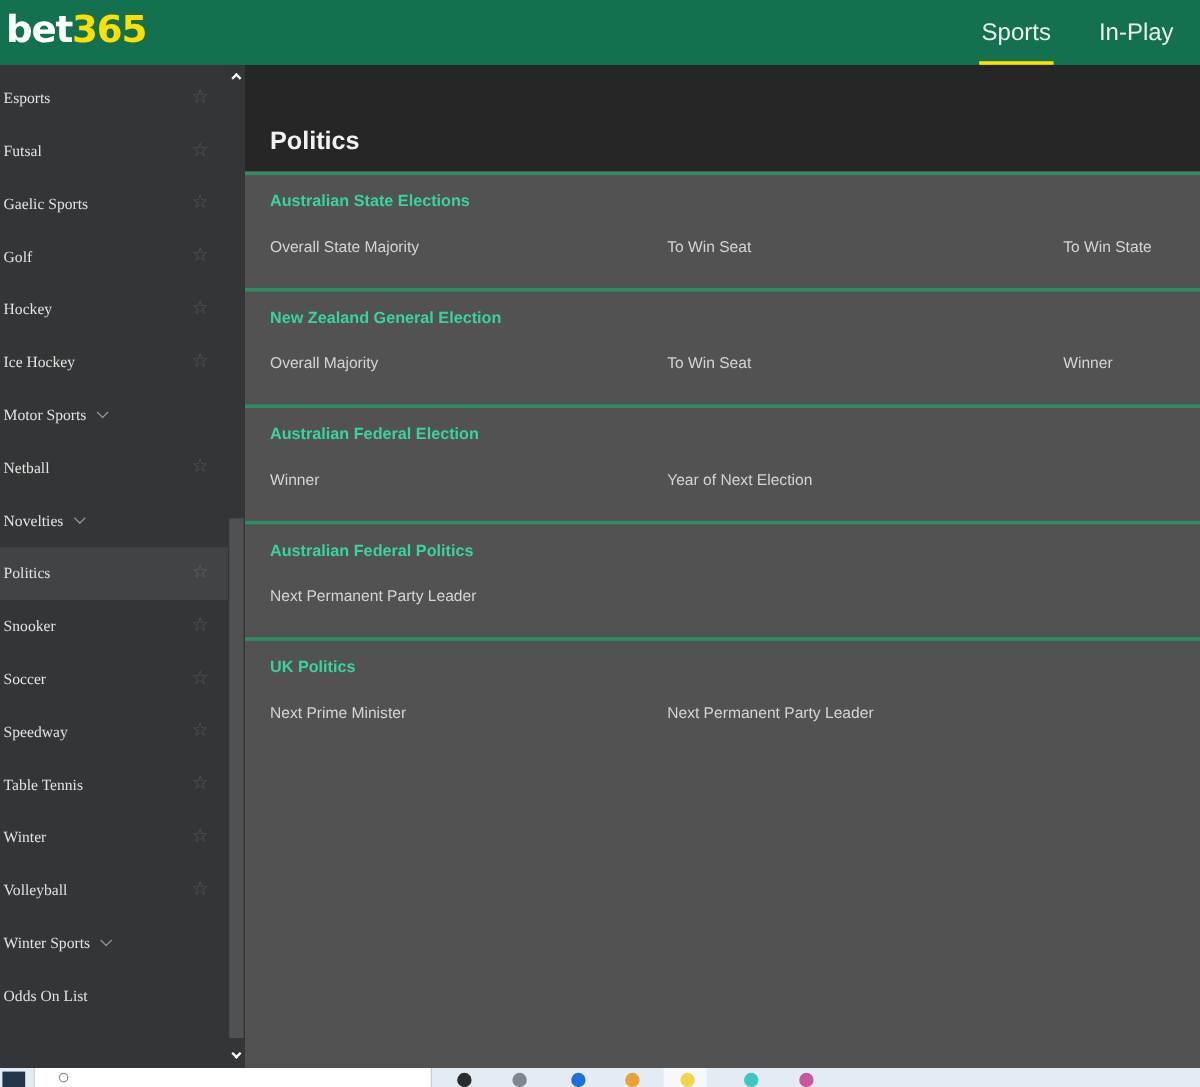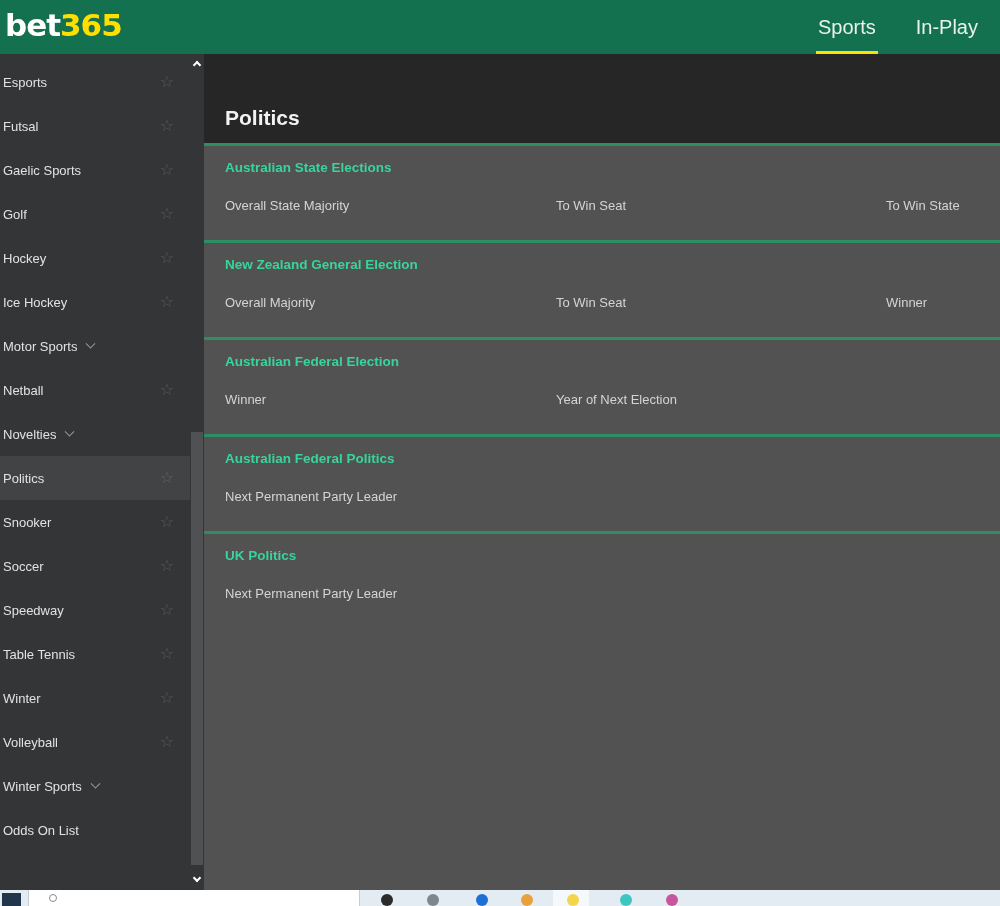--- a/index.html
+++ b/index.html
@@ -16,21 +16,21 @@
   .logo .y { color:var(--accent-yellow,#ffdf00); }
   .topnav { position:absolute; right:22px; top:0; height:54px; display:flex; gap:40px; }
   .topnav .nav-item { position:relative; height:54px; display:flex; align-items:center;
                       color:#e9f2ee; font-size:20px; cursor:pointer; }
   .topnav .nav-item.active::after { content:""; position:absolute; left:-2px; right:-2px;
                       bottom:0; height:3px; background:var(--accent-yellow,#ffdf00); }
 
   
   .sidebar { position:absolute; left:0; top:54px; width:204px; height:836px;
              background:#343536; z-index:2; }
-  .side-list { position:absolute; left:0; top:6px; width:190px; }
+  .side-list { position:absolute; left:0; top:6px; width:190px;font-family:Liberation Serif, serif; }
   .side-item { position:relative; height:44px; display:flex; align-items:center;
                padding-left:3px; color:#e2e2e2; font-size:13px; cursor:pointer; }
   .side-item.selected { background:#424344; }
   .side-item .star { position:absolute; right:16px; top:50%; transform:translateY(-52%);
                      font-size:16px; color:#595959; line-height:1; }
   .side-item.selected .star { color:#636363; }
   .side-item .chev { display:inline-block; width:7px; height:7px; margin-left:10px;
                      border-right:1.5px solid #9b9b9b; border-bottom:1.5px solid #9b9b9b;
                      transform:rotate(45deg) translate(-2px,-2px); }
 
@@ -209,20 +209,21 @@
         </div>
         <div class="section">
           <div class="sec-heading">Australian Federal Politics</div>
           <div class="markets">
             <span class="market-link">Next Permanent Party Leader</span>
           </div>
         </div>
         <div class="section">
           <div class="sec-heading">UK Politics</div>
           <div class="markets">
+            <span class="market-link">Next Prime Minister</span>
             <span class="market-link">Next Permanent Party Leader</span>
           </div>
         </div>
       </div>
   </div>
 
   <div class="taskbar">
     <div class="tb-start"></div>
     <div class="tb-search">
       <span class="lens"></span>

